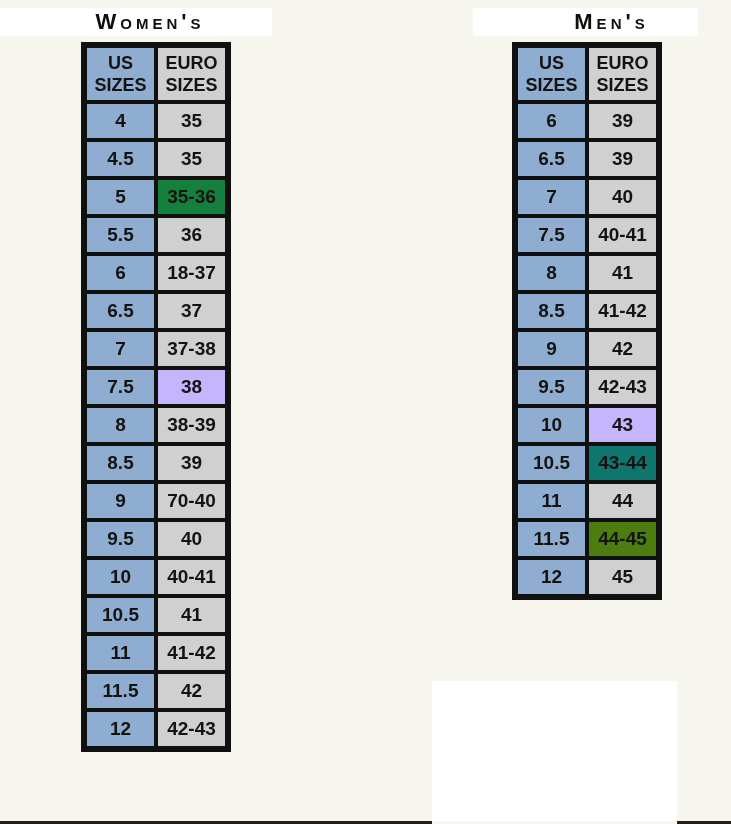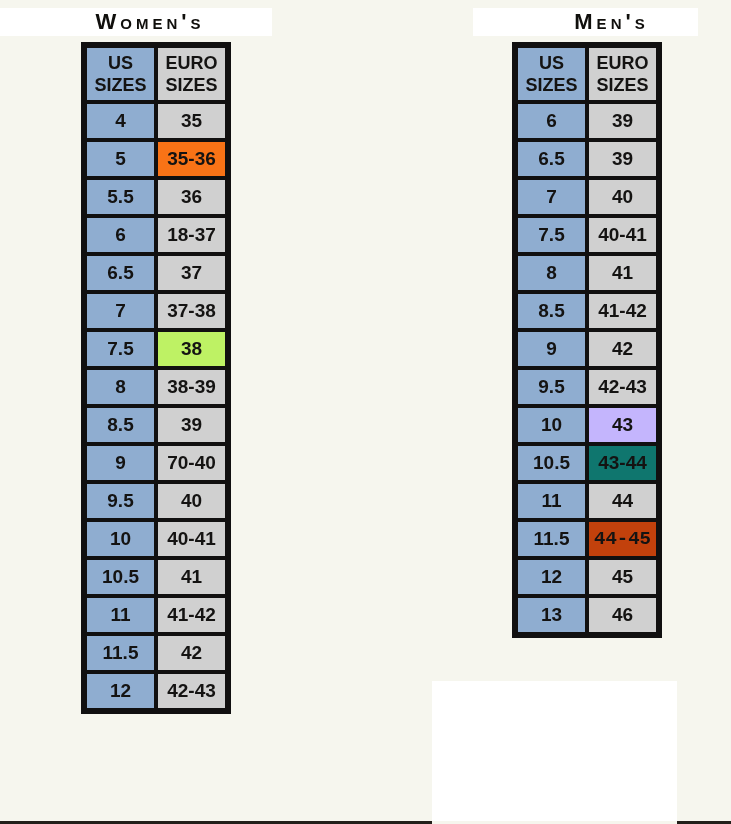--- a/index.html
+++ b/index.html
@@ -123,42 +123,46 @@
           <span class="hdr-line">SIZES</span>
         </th>
       </tr>
     </thead>
     <tbody>
         <tr>
           <td class="col-us" style="background: rgb(143, 173, 208);">4</td>
           <td class="col-euro" style="background: rgb(208, 208, 208);">35</td>
         </tr>
         <tr>
+          <td class="col-us" style="background: rgb(143, 173, 208);">4.5</td>
+          <td class="col-euro" style="background: rgb(208, 208, 208);">35</td>
+        </tr>
+        <tr>
           <td class="col-us" style="background: rgb(143, 173, 208);">5</td>
-          <td class="col-euro" style="background: #f97316;">35-36</td>
+          <td class="col-euro" style="background: #15803d;">35-36</td>
         </tr>
         <tr>
           <td class="col-us" style="background: rgb(143, 173, 208);">5.5</td>
           <td class="col-euro" style="background: rgb(208, 208, 208); text-align: center;">36</td>
         </tr>
         <tr>
           <td class="col-us" style="background: rgb(143, 173, 208);">6</td>
           <td class="col-euro" style="background: rgb(208, 208, 208);">18-37</td>
         </tr>
         <tr>
           <td class="col-us" style="background: rgb(143, 173, 208);">6.5</td>
           <td class="col-euro" style="background: rgb(208, 208, 208);">37</td>
         </tr>
         <tr>
           <td class="col-us" style="background: rgb(143, 173, 208);">7</td>
           <td class="col-euro" style="background: rgb(208, 208, 208);">37-38</td>
         </tr>
         <tr>
           <td class="col-us" style="background: rgb(143, 173, 208);">7.5</td>
-          <td class="col-euro" style="background: #bef264;">38</td>
+          <td class="col-euro" style="background: #c4b5fd;">38</td>
         </tr>
         <tr>
           <td class="col-us" style="background: rgb(143, 173, 208);">8</td>
           <td class="col-euro" style="background: rgb(208, 208, 208);">38-39</td>
         </tr>
         <tr>
           <td class="col-us" style="background: rgb(143, 173, 208);">8.5</td>
           <td class="col-euro" style="background: rgb(208, 208, 208);">39</td>
         </tr>
         <tr>
@@ -248,28 +252,24 @@
         <tr>
           <td class="col-us" style="background: rgb(143, 173, 208);">10.5</td>
           <td class="col-euro" style="background: #0f766e;">43-44</td>
         </tr>
         <tr>
           <td class="col-us" style="background: rgb(143, 173, 208);">11</td>
           <td class="col-euro" style="background: rgb(208, 208, 208);">44</td>
         </tr>
         <tr>
           <td class="col-us" style="background: rgb(143, 173, 208);">11.5</td>
-          <td class="col-euro" style="background: #c2410c; font-family: Liberation Mono, monospace;">44-45</td>
+          <td class="col-euro" style="background: #4d7c0f;">44-45</td>
         </tr>
         <tr>
           <td class="col-us" style="background: rgb(143, 173, 208);">12</td>
           <td class="col-euro" style="background: rgb(208, 208, 208);">45</td>
-        </tr>
-        <tr>
-          <td class="col-us" style="background: rgb(143, 173, 208);">13</td>
-          <td class="col-euro" style="background: rgb(208, 208, 208);">46</td>
         </tr>
       </tbody>
   </table>
 </div>
 
 <div class="bottom-rule"></div>
 <div class="bottom-rule-gap" id="rule-gap-a"></div>
 
 </body></html>

